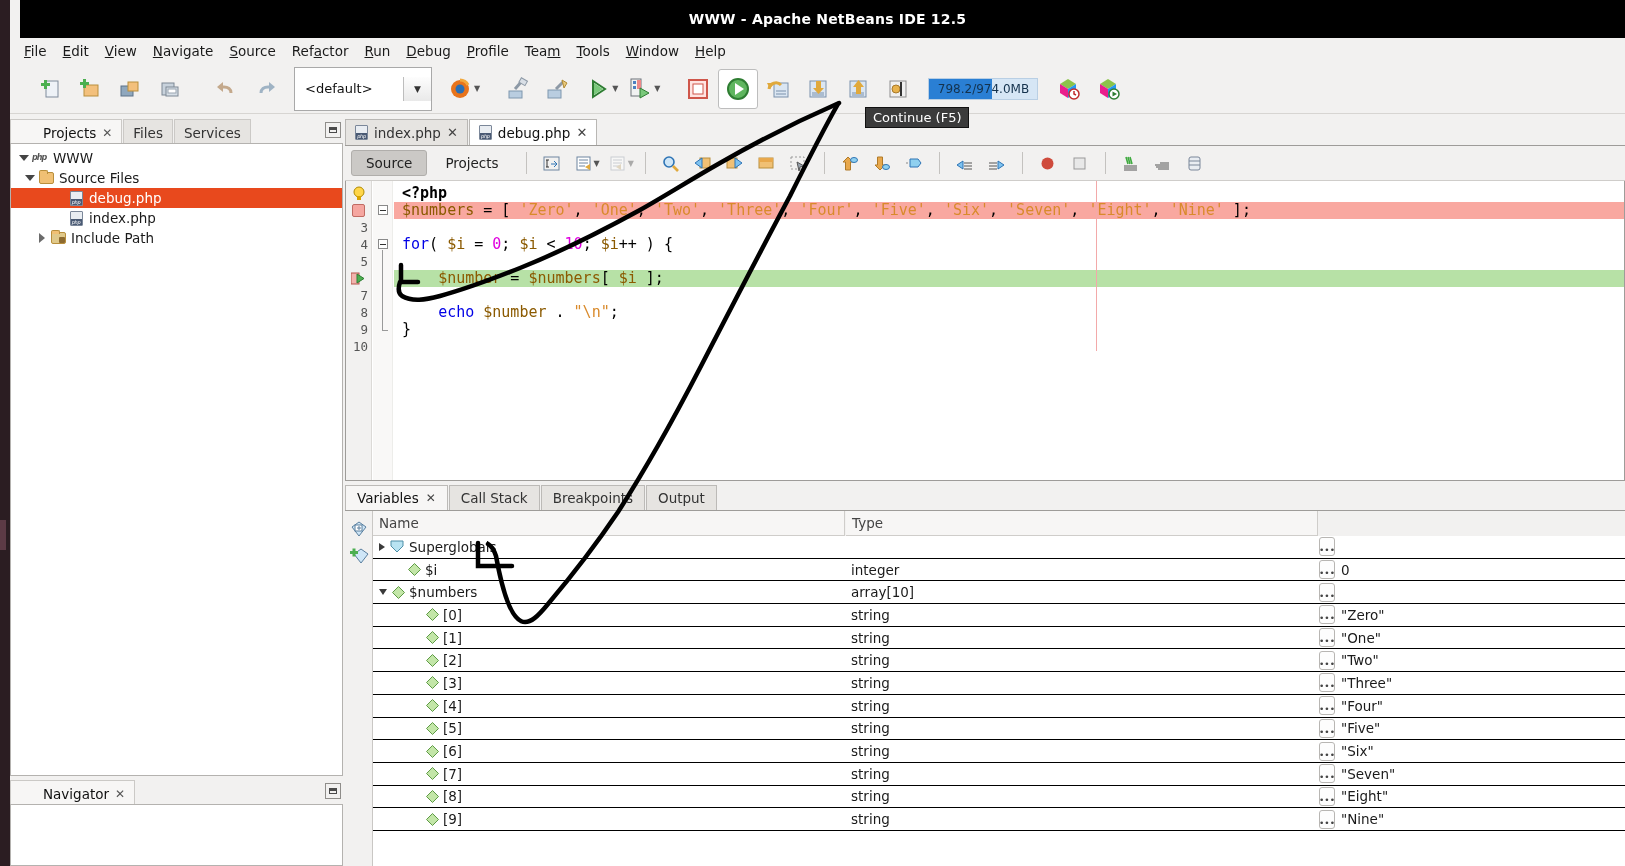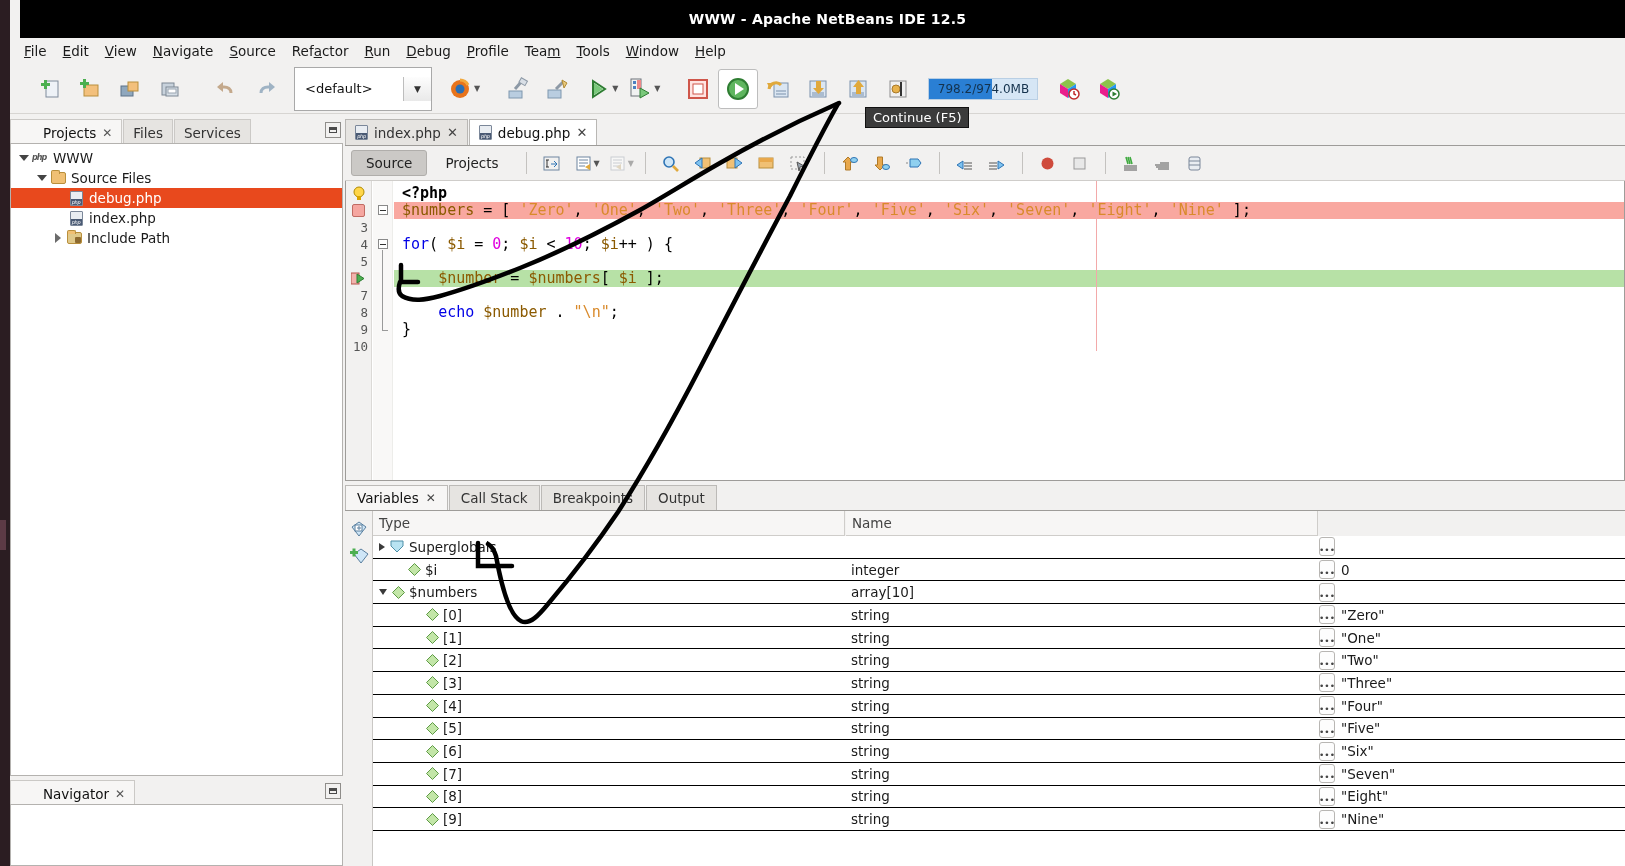--- a/index.html
+++ b/index.html
@@ -437,21 +437,21 @@
       <div class="tree" id="proj-tree">
           <div class="trow" style="padding-left: 6px;">
             <span class="tw">
               <i class="arrow-d"></i>
             </span>
             <span class="ticon">
               <i class="ic-phpproj"></i>
             </span>
             <span>WWW</span>
           </div>
-          <div class="trow" style="padding-left: 24px;">
+          <div class="trow" style="padding-left: 12px;">
             <span class="tw">
               <i class="arrow-d"></i>
             </span>
             <span class="ticon">
               <i class="ic-folder"></i>
             </span>
             <span>Source Files</span>
           </div>
           <div class="trow sel" style="padding-left: 42px;">
             <span class="tw"></span>
@@ -460,21 +460,21 @@
             </span>
             <span>debug.php</span>
           </div>
           <div class="trow" style="padding-left: 42px;">
             <span class="tw"></span>
             <span class="ticon">
               <i class="ic-php"></i>
             </span>
             <span>index.php</span>
           </div>
-          <div class="trow" style="padding-left: 24px; margin-left: 16px;">
+          <div class="trow" style="padding-left: 24px;">
             <span class="tw">
               <i class="arrow-r"></i>
             </span>
             <span class="ticon">
               <i class="ic-folder inc"></i>
             </span>
             <span>Include Path</span>
           </div>
         </div>
     </div>
@@ -706,24 +706,24 @@
               <g>
                 <rect x="1" y="6" width="8" height="3" fill="#4caf50"></rect>
                 <rect x="3.5" y="3.5" width="3" height="8" fill="#4caf50"></rect>
               </g>
             </svg>
         </div>
       </div>
       <div class="vtable">
         <div class="vhead" id="vhead">
             <div class="hc" style="width: 472px;">
+              <span>Name</span>
+            </div>
+            <div class="hc" style="width: 472px;">
               <span>Type</span>
-            </div>
-            <div class="hc" style="width: 472px;">
-              <span>Name</span>
             </div>
           </div>
         <div id="vrows">
             <div class="vrow">
               <div class="vc-name" style="padding-left: 6px;">
                 <i class="vtri-r"></i>
                 <span class="shield"><svg width="14" height="13" viewBox="0 0 14 13">
                     <path d="M1 1h12v5l-6 6 -6-6z" fill="#b8e3f2" stroke="#4e8fa8"></path>
                   </svg></span>
                 <span>Superglobals</span>

